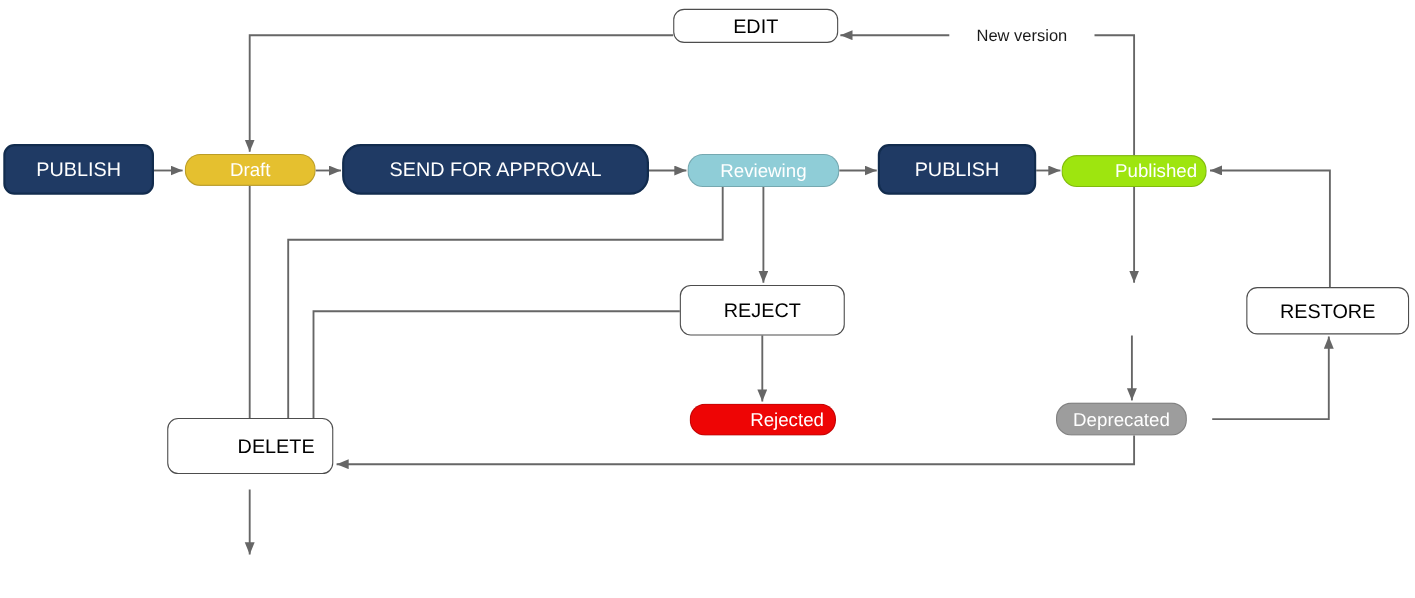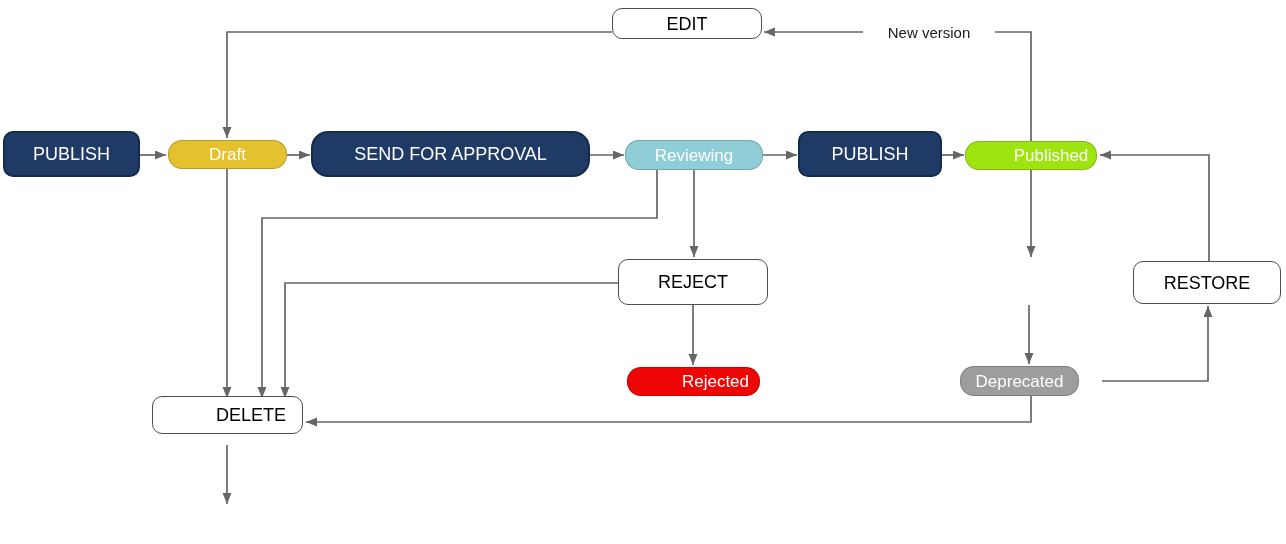--- a/index.html
+++ b/index.html
@@ -106,15 +106,15 @@
 
   <div class="node action-outline" style="left:612px; top:8px;   width:150px; height:31px;">EDIT</div>
   <div class="edge-label" style="left:863px; top:22px; width:120px; height:20px;">New version</div>
 
   <div class="node action-outline" style="left:618px; top:259px; width:150px; height:46px;">REJECT</div>
   <div class="node state st-rejected" style="left:627px; top:367px; width:133px; height:29px;padding-left:44px;">Rejected</div>
 
   <div class="node action-outline" style="left:1133px; top:261px; width:148px; height:43px;">RESTORE</div>
   <div class="node state st-neutral" style="left:960px; top:366px; width:119px; height:30px;">Deprecated</div>
 
-  <div class="node action-outline" style="left:152px; top:396px; width:151px; height:38px;padding-left:47px;">DELETE</div>
+  <div class="node action-outline" style="left:152px; top:380px; width:151px; height:51px;padding-left:47px;">DELETE</div>
 
 </div>
 
 </body></html>

